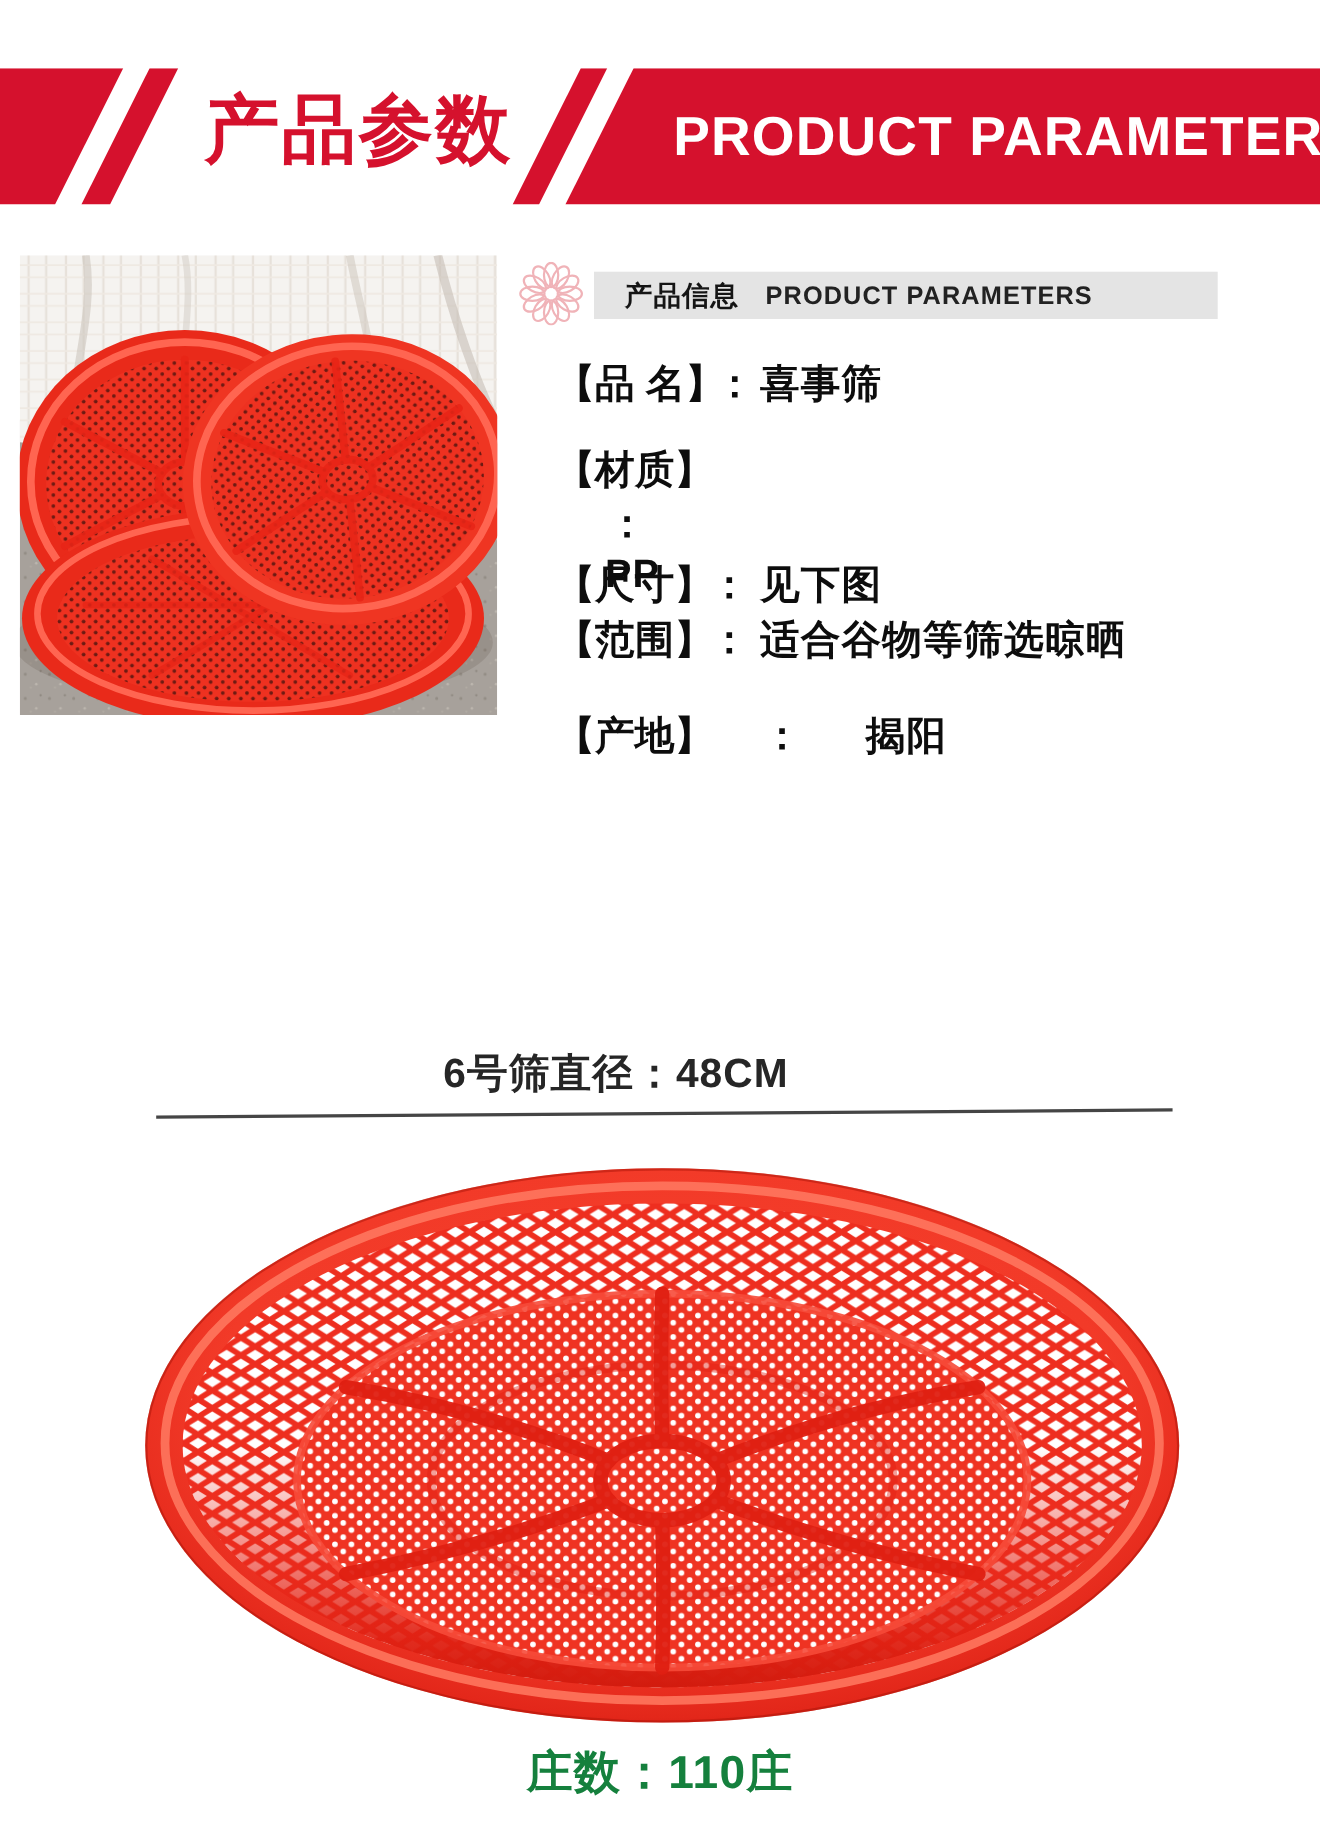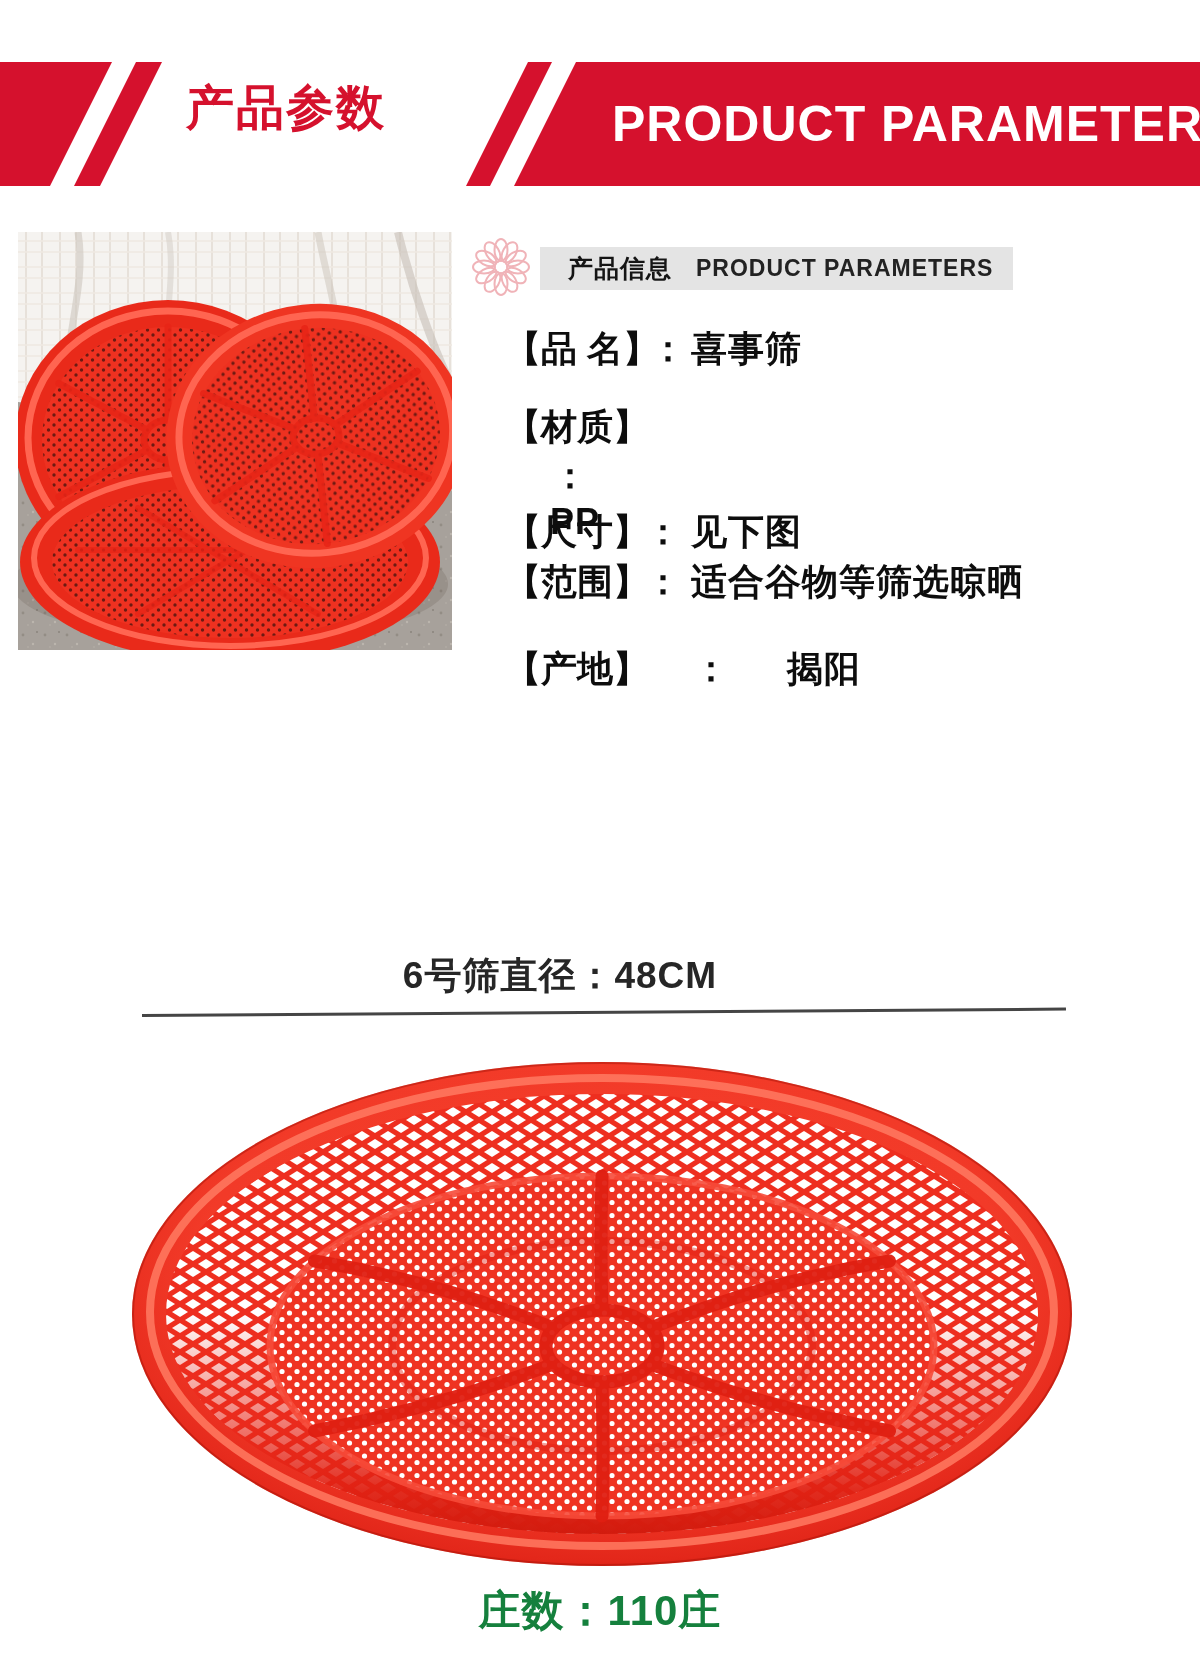--- a/index.html
+++ b/index.html
@@ -3,34 +3,34 @@
 <meta charset="utf-8">
 <style>
   html,body{margin:0;padding:0;background:#ffffff;}
   body{font-family:"Liberation Sans","DejaVu Sans",sans-serif;}
   .page{position:relative;width:1200px;height:1680px;background:#fff;overflow:hidden;}
 
   
   .hdr-svg{position:absolute;left:0;top:62px;width:1200px;height:124px;}
   .hdr-title-cn{
     position:absolute;left:186px;top:84px;
-    font-size:48px;line-height:1;font-weight:800;color:#d5112d;letter-spacing:2px;white-space:nowrap;
+    font-size:68px;line-height:1;font-weight:800;color:#d5112d;letter-spacing:2px;white-space:nowrap;
   }
   .hdr-title-en{
     position:absolute;left:612px;top:99px;
     font-size:50px;line-height:1;font-weight:700;color:#ffffff;letter-spacing:1px;white-space:nowrap;
   }
 
   
   .photo{position:absolute;left:18px;top:232px;width:434px;height:418px;}
 
   
   .flower{position:absolute;left:470px;top:238px;width:62px;height:58px;}
   .info-bar{
-    position:absolute;left:540px;top:247px;width:473px;height:43px;
+    position:absolute;left:540px;top:247px;width:567px;height:43px;
     background:#e4e4e4;display:flex;align-items:center;gap:24px;padding-left:28px;box-sizing:border-box;
   }
   .info-bar .cn{font-size:25px;font-weight:800;color:#151515;letter-spacing:1px;}
   .info-bar .en{font-size:23px;font-weight:700;color:#222222;letter-spacing:1px;}
 
   .prow{position:absolute;left:505px;height:46px;display:flex;align-items:center;white-space:nowrap;
         font-size:36px;color:#0d0d0d;}
   .prow .lab{font-weight:800;width:140px;display:inline-block;}
   .prow .col{font-weight:800;width:46px;display:inline-block;}
   .prow .val{font-weight:700;letter-spacing:1px;}

